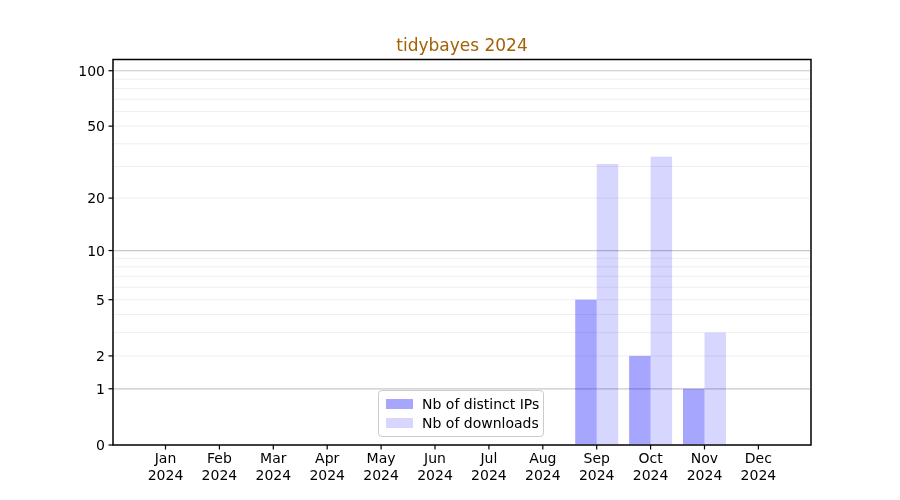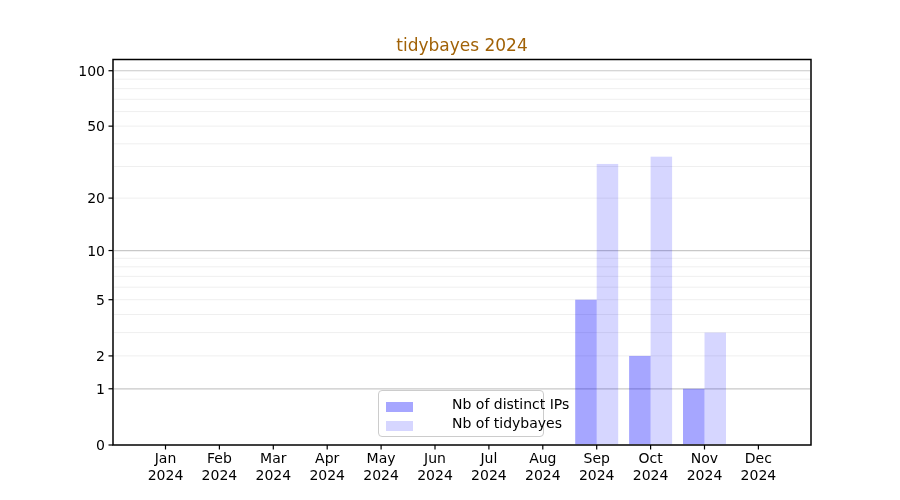--- a/index.html
+++ b/index.html
@@ -39,22 +39,21 @@
     background: #ffffff;
     border: 1px solid #cccccc;
     border-radius: 4px;
     padding: 4px 8px 4px 7px;
     display: flex;
     flex-direction: column;
     justify-content: space-around;
   }
   .legend-row {
     display: flex;
-    align-items: flex-end;
-    gap: 30px;
+    align-items: center;
   }
   .legend-swatch {
     width: 27px;
     height: 10px;
     margin-right: 9px;
     flex: 0 0 auto;
   }
   .legend-label {
     font-size: 14px;
     color: #000000;
@@ -154,16 +153,16 @@
 
   <div class="chart-title">tidybayes 2024</div>
 
   <div class="legend" style="border-color: rgb(204, 204, 204);">
     <div class="legend-row">
       <span class="legend-swatch" style="background: rgba(0, 0, 255, 0.35);"></span>
       <span class="legend-label">Nb of distinct IPs</span>
     </div>
     <div class="legend-row">
       <span class="legend-swatch" style="background: rgba(0, 0, 255, 0.16);"></span>
-      <span class="legend-label">Nb of tidybayes</span>
+      <span class="legend-label">Nb of downloads</span>
     </div>
   </div>
 </div>
 
 </body></html>

